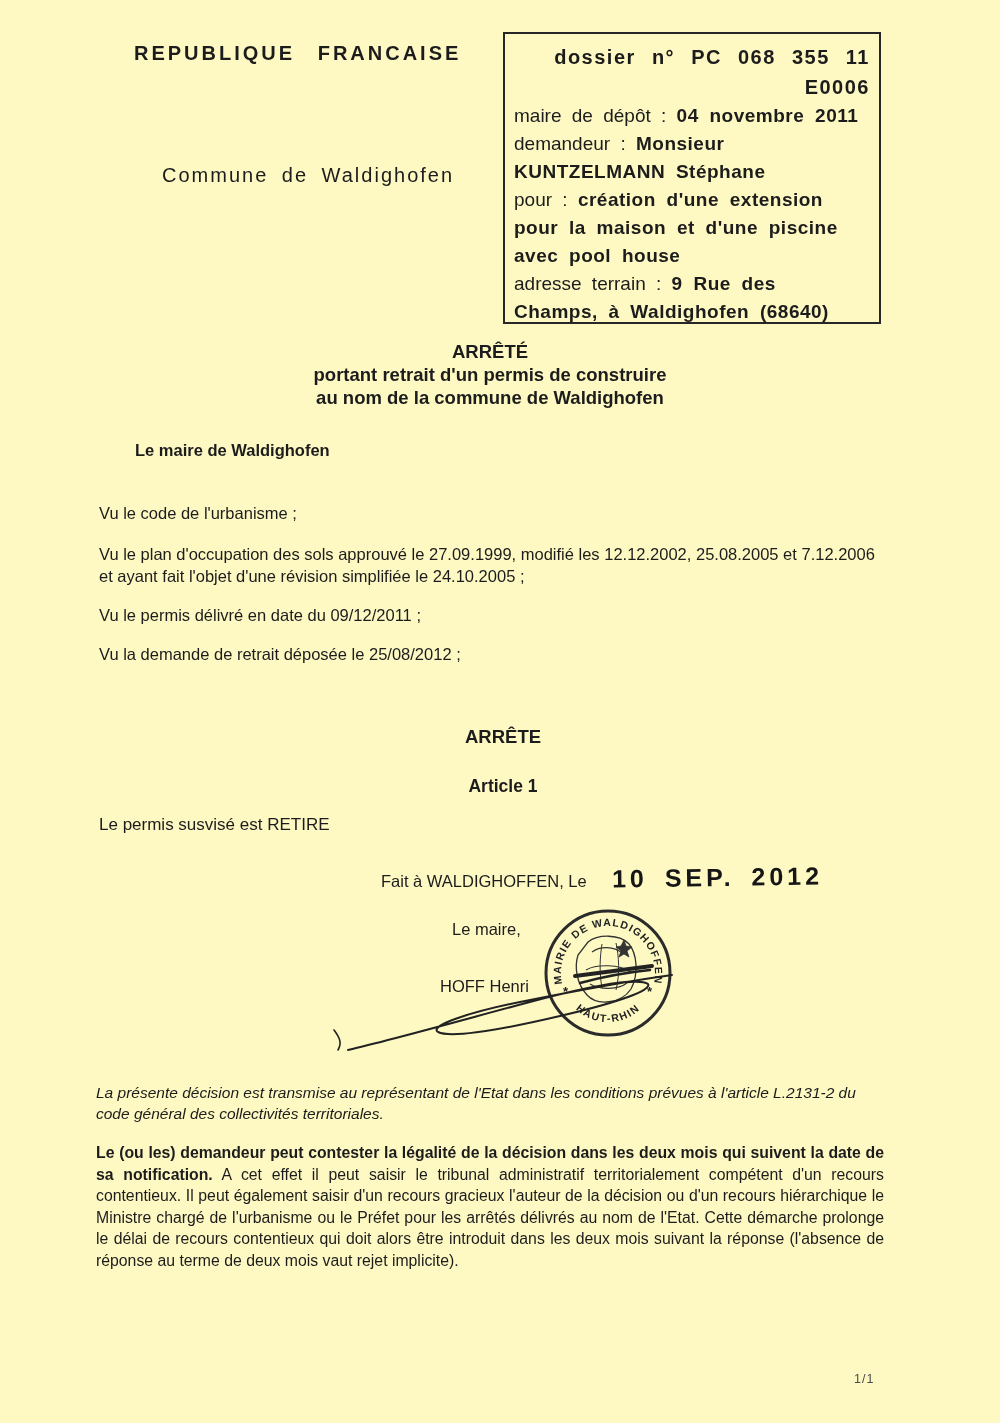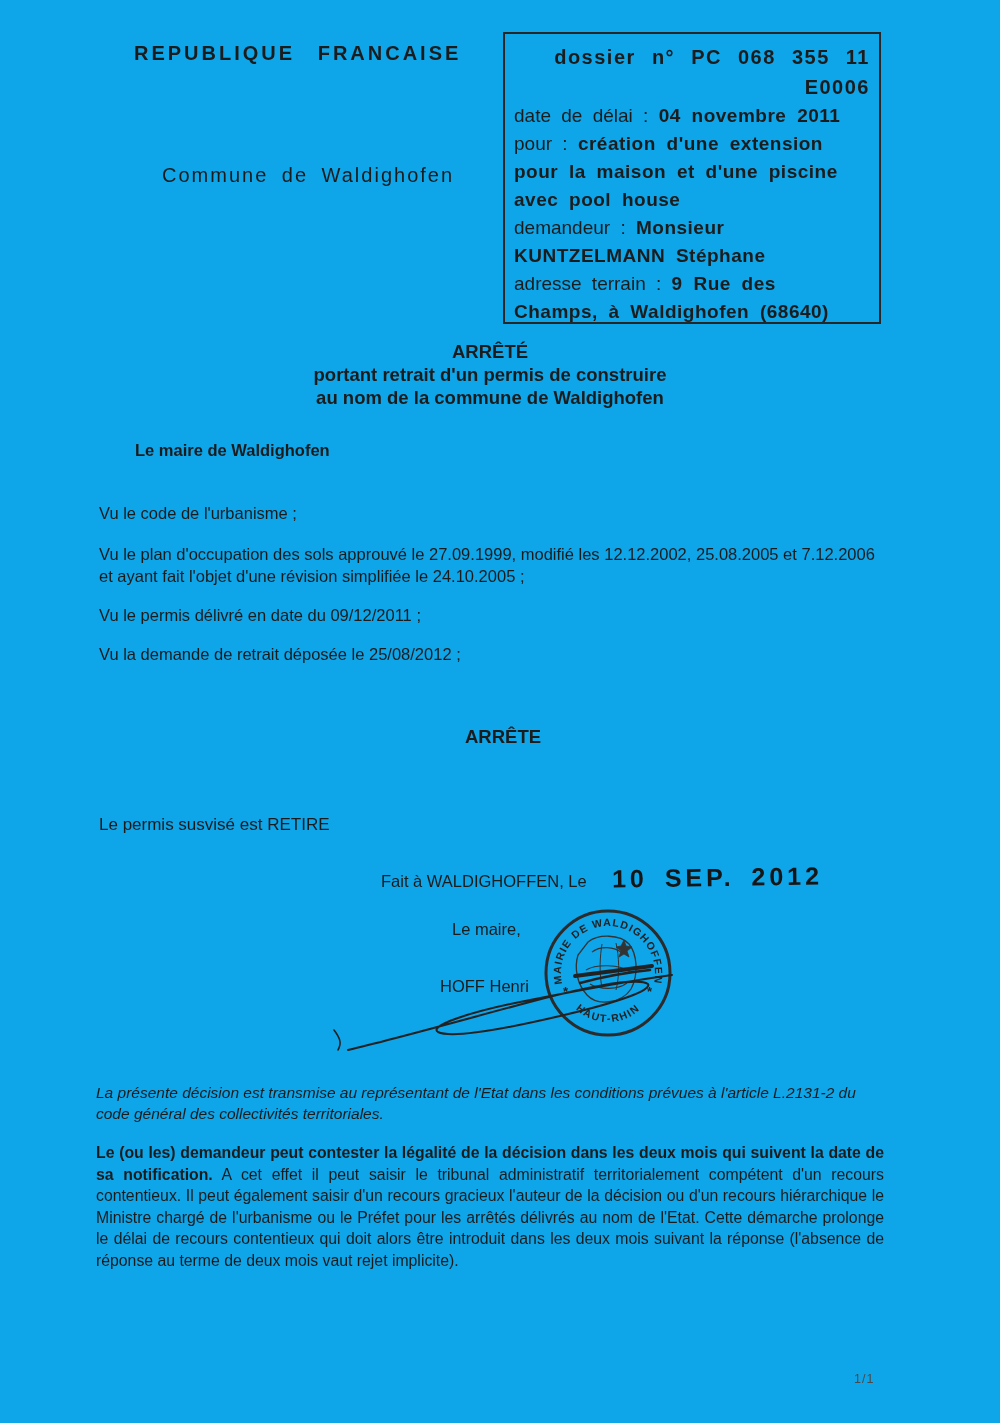--- a/index.html
+++ b/index.html
@@ -1,17 +1,17 @@
 <!DOCTYPE html>
 <html><head>
 <meta charset="utf-8">
 <style>
   html,body { margin:0; padding:0; background:#ffffff; }
   .page {
-    position:relative; width:1000px; height:1423px; background:#0ea5e9;
+    position:relative; width:1000px; height:1423px; background:#fef9c3;
     font-family:"Liberation Sans", sans-serif; color:#1c1c1c; overflow:hidden;
   }
   .abs { position:absolute; }
   .b { font-weight:bold; }
 
   
   .republique { left:134px; top:42px; font-size:20px; font-weight:bold;
     letter-spacing:3px; word-spacing:14px; }
   .commune { left:162px; top:164px; font-size:20px; letter-spacing:2px; word-spacing:6px;text-align:center; }
 
@@ -58,39 +58,40 @@
 <body>
 
 <div class="page">
 
   <div class="abs republique">REPUBLIQUE FRANCAISE</div>
   <div class="abs commune">Commune de Waldighofen</div>
 
   <div class="abs dossier-box">
     <div class="title">dossier n° PC 068 355 11</div>
     <div class="title">E0006</div>
-    <p class="field"><span class="lbl">date de délai : </span><span class="val">04 novembre 2011</span></p>
+    <p class="field"><span class="lbl">maire de dépôt : </span><span class="val">04 novembre 2011</span></p>
+    <p class="field"><span class="lbl">demandeur : </span><span class="val">Monsieur KUNTZELMANN Stéphane</span></p>
     <p class="field"><span class="lbl">pour : </span><span class="val">création d'une extension pour la maison et d'une piscine avec pool house</span></p>
-    <p class="field"><span class="lbl">demandeur : </span><span class="val">Monsieur KUNTZELMANN Stéphane</span></p>
     <p class="field"><span class="lbl">adresse terrain : </span><span class="val">9 Rue des Champs, à Waldighofen (68640)</span></p>
   </div>
 
   <div class="abs doc-title">
     <div>ARRÊTÉ</div>
     <div>portant retrait d'un permis de construire</div>
     <div>au nom de la commune de Waldighofen</div>
   </div>
 
   <div class="abs salutation">Le maire de Waldighofen</div>
   <div class="abs recital r0">Vu le code de l'urbanisme ;</div>
   <div class="abs recital r1">Vu le plan d'occupation des sols approuvé le 27.09.1999, modifié les 12.12.2002, 25.08.2005 et 7.12.2006 et ayant fait l'objet d'une révision simplifiée le 24.10.2005 ;</div>
   <div class="abs recital r2">Vu le permis délivré en date du 09/12/2011 ;</div>
   <div class="abs recital r3">Vu la demande de retrait déposée le 25/08/2012 ;</div>
 
   <div class="abs arrete-heading">ARRÊTE</div>
+  <div class="abs article-heading">Article 1</div>
   <div class="abs article-text">Le permis susvisé est RETIRE</div>
 
   <div class="abs place-date">Fait à WALDIGHOFFEN, Le</div>
   <div class="abs date-stamp">10 SEP. 2012</div>
   <div class="abs role">Le maire,</div>
   <div class="abs signer-name">HOFF Henri</div>
 
   <svg class="abs stamp-svg" width="400" height="205" viewBox="0 0 400 205">
     <defs>
       <path id="arcTop" d="M 232.6,105.2 A 47,47 0 1 1 323.4,105.2" fill="none"></path>

